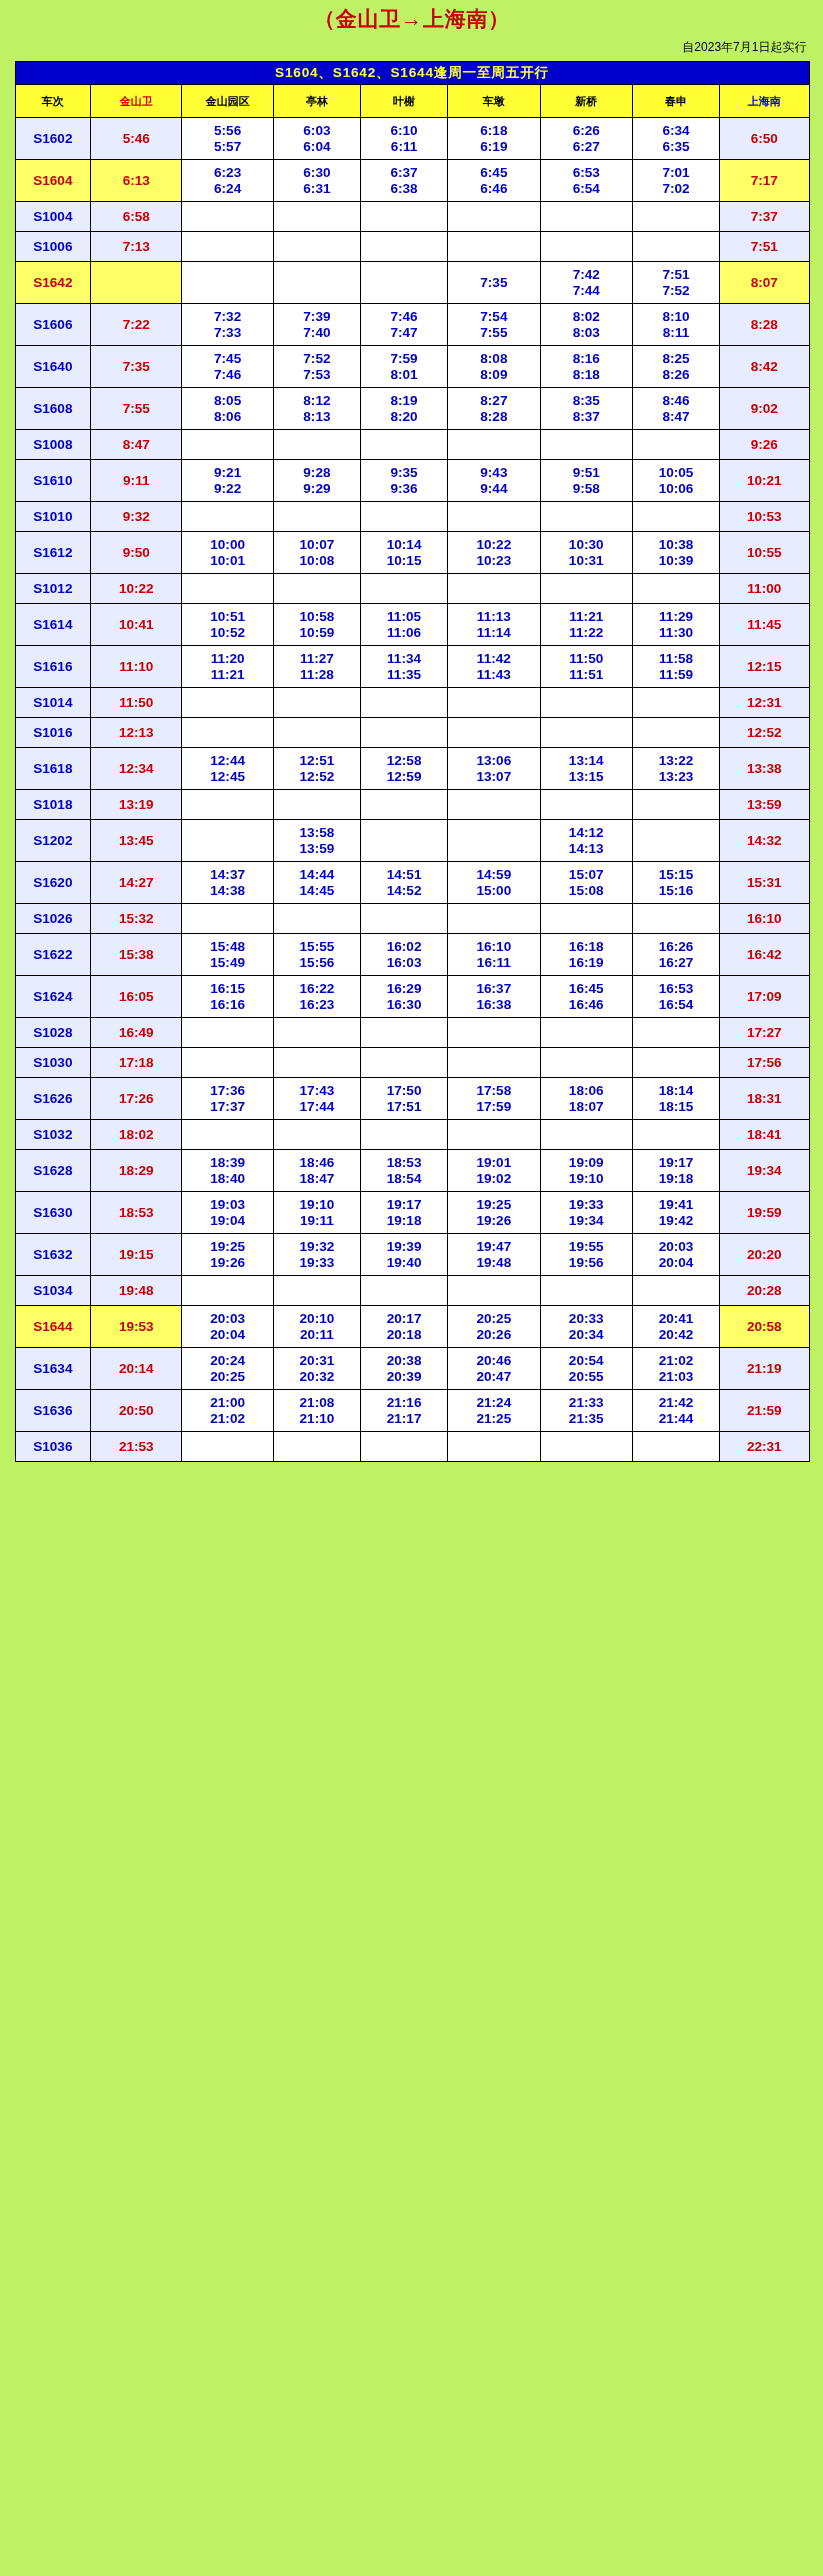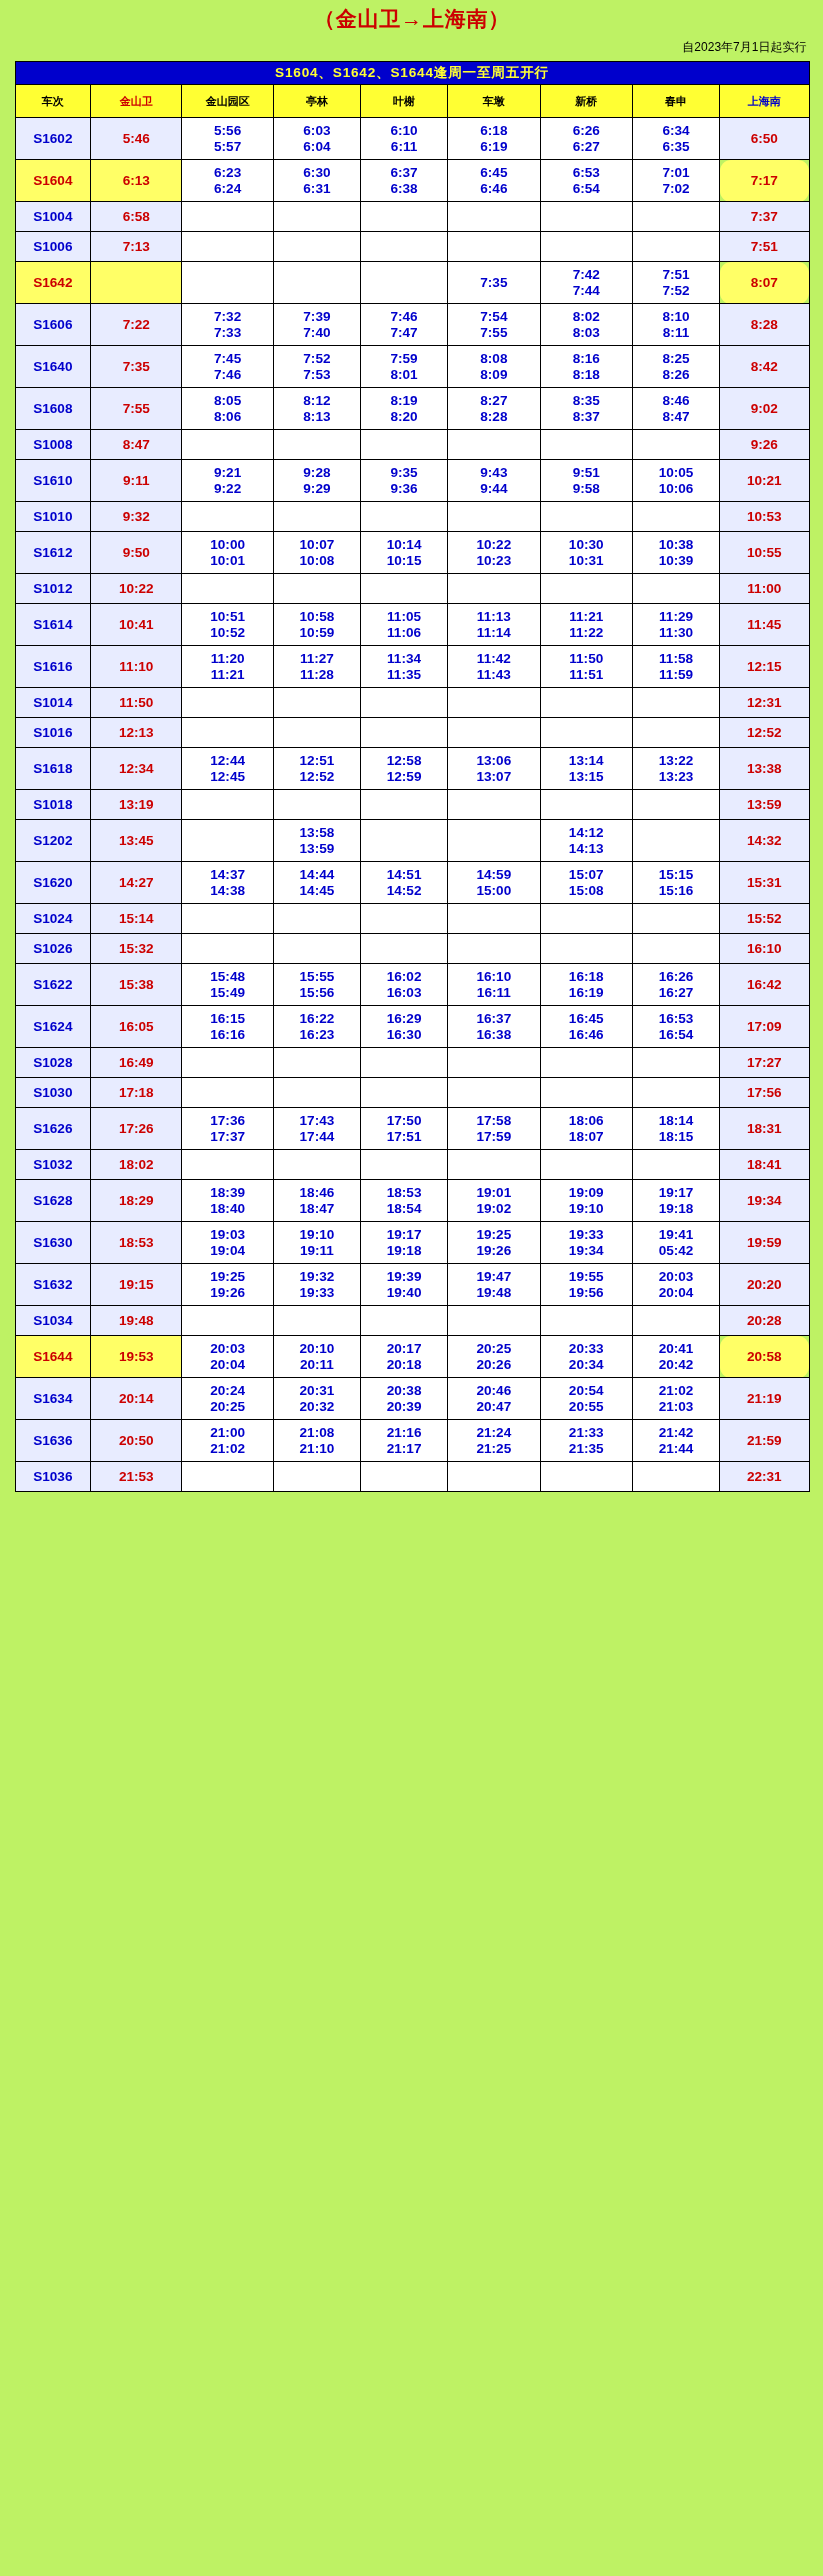--- a/index.html
+++ b/index.html
@@ -84,21 +84,21 @@
   td.dep-blue { background: #e8ecff; color: #cc0000; }
   td.dep-yellow { background: #ffff66; color: #cc0000; }
   td.mid {
     background: #ffffff;
     color: #0000cc;
     line-height: 1.15;
     font-size: 13px;
     padding: 1.6px 0;
   }
   td.arr-blue { background: #e8ecff; color: #cc0000; }
-  td.arr-yellow { background: #ffff66; color: #cc0000; border-radius: 11px; }
+  td.arr-yellow { background: #ffff66; color: #cc0000; }
 
   .two span { display: block; }
   tr.datarow { height: 42px; padding-left: 12px; }
   tr.datarow.single { height: 30px; }
 </style>
 </head>
 <body>
 
 <div id="page">
 
@@ -569,31 +569,20 @@
             <span>15:07</span>
             <span>15:08</span>
           </td>
           <td class="mid two">
             <span>15:15</span>
             <span>15:16</span>
           </td>
           <td class="arr-blue">15:31</td>
         </tr>
         <tr class="datarow single">
-          <td class="tr-blue">S1024</td>
-          <td class="dep-blue">15:14</td>
-          <td class="mid two"></td>
-          <td class="mid two"></td>
-          <td class="mid two"></td>
-          <td class="mid two"></td>
-          <td class="mid two"></td>
-          <td class="mid two"></td>
-          <td class="arr-blue">15:52</td>
-        </tr>
-        <tr class="datarow single">
           <td class="tr-blue">S1026</td>
           <td class="dep-blue">15:32</td>
           <td class="mid two"></td>
           <td class="mid two"></td>
           <td class="mid two"></td>
           <td class="mid two"></td>
           <td class="mid two"></td>
           <td class="mid two"></td>
           <td class="arr-blue">16:10</td>
         </tr>
@@ -764,21 +753,21 @@
           <td class="mid two">
             <span>19:25</span>
             <span>19:26</span>
           </td>
           <td class="mid two">
             <span>19:33</span>
             <span>19:34</span>
           </td>
           <td class="mid two">
             <span>19:41</span>
-            <span>05:42</span>
+            <span>19:42</span>
           </td>
           <td class="arr-blue">19:59</td>
         </tr>
         <tr class="datarow">
           <td class="tr-blue">S1632</td>
           <td class="dep-blue">19:15</td>
           <td class="mid two">
             <span>19:25</span>
             <span>19:26</span>
           </td>

